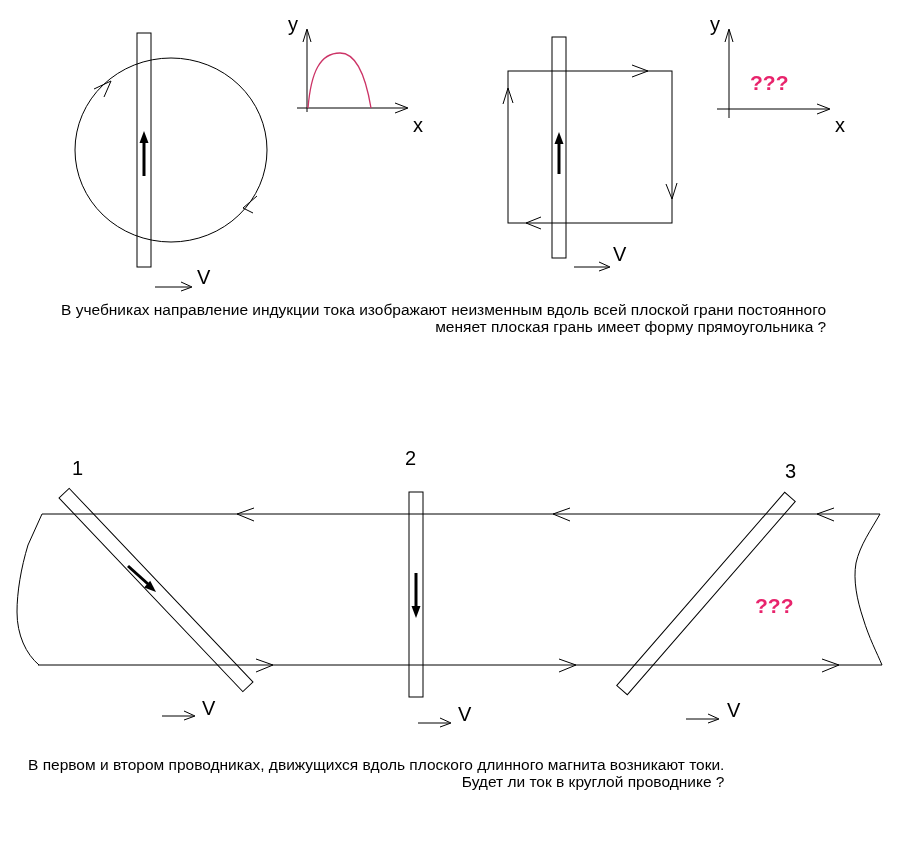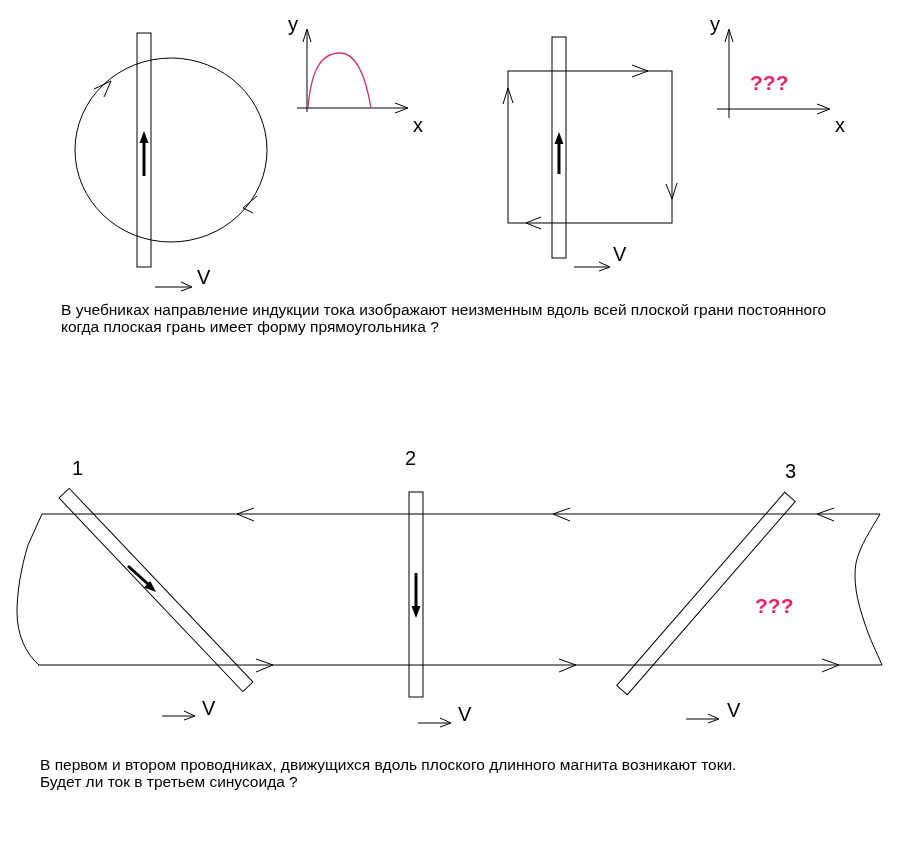--- a/index.html
+++ b/index.html
@@ -1,21 +1,21 @@
 <!DOCTYPE html>
 <html><head>
 <meta charset="utf-8">
 <style>
   html,body{margin:0;padding:0;background:#ffffff;}
   body{width:920px;height:851px;position:relative;font-family:"Liberation Sans",sans-serif;overflow:hidden;}
   .stage{position:absolute;left:0;top:0;}
   svg{display:block;}
   svg text{font-family:"Liberation Sans",sans-serif;font-size:20px;fill:#000000;}
   svg text.qmarks{fill:#e8246c;font-weight:bold;font-size:21px;}
-  .para{position:absolute;color:#000000;font-size:15.5px;line-height:17.4px;white-space:nowrap;}
+  .para{position:absolute;color:#000000;font-size:15.5px;line-height:17.4px;white-space:nowrap;text-align:right;}
 </style>
 </head>
 <body>
 
 <div class="stage">
 <svg width="920" height="851" viewBox="0 0 920 851" xmlns="http://www.w3.org/2000/svg">
 
   <g stroke="#000" fill="none" stroke-width="1">
     <ellipse cx="171" cy="150" rx="96" ry="92"></ellipse>
     <rect x="137" y="33" width="14" height="234"></rect>
@@ -88,19 +88,19 @@
   <text x="202" y="715">V</text>
   <text x="458" y="721">V</text>
   <text x="727" y="717">V</text>
   <text class="qmarks" x="755" y="613">???</text>
 
 </svg>
 </div>
 
 <div class="para" style="left:61px;top:301px;">
   <div>В учебниках направление индукции тока изображают неизменным вдоль всей плоской грани постоянного</div>
-  <div>когда плоская грань имеет форму прямоугольника ?</div>
+  <div>меняет плоская грань имеет форму прямоугольника ?</div>
 </div>
 
-<div class="para" style="left:40px;top:756px;">
+<div class="para" style="left:28px;top:756px;">
   <div>В первом и втором проводниках, движущихся вдоль плоского длинного магнита возникают токи.</div>
-  <div>Будет ли ток в третьем синусоида ?</div>
+  <div>Будет ли ток в круглой проводнике ?</div>
 </div>
 
 </body></html>

